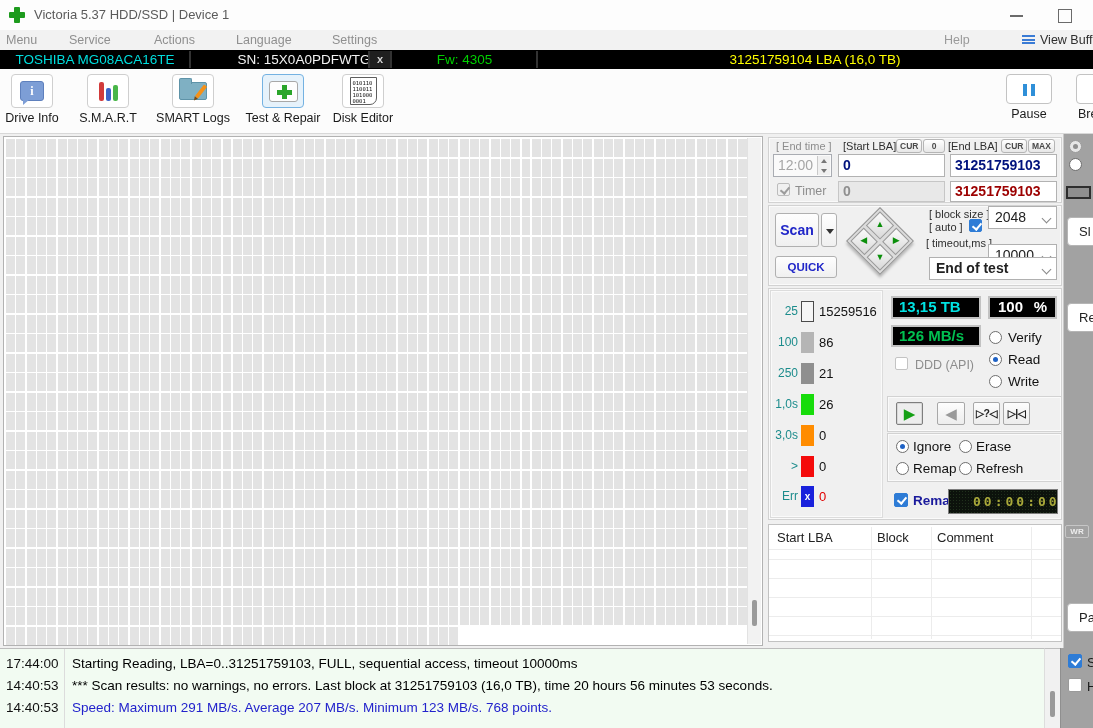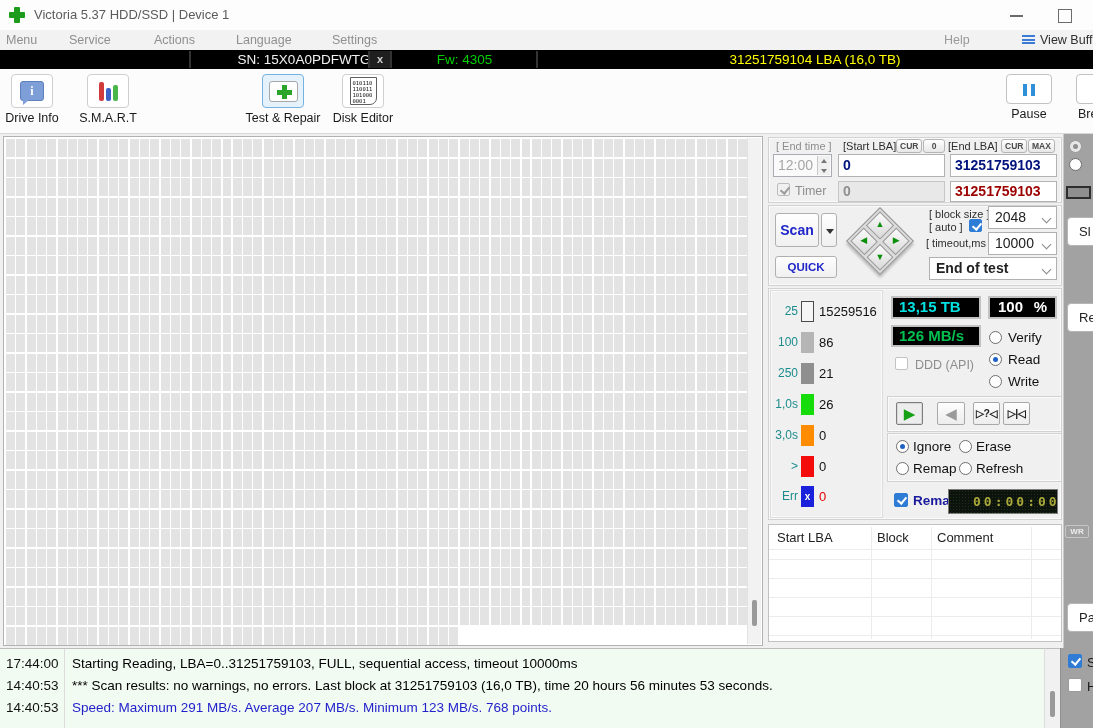--- a/index.html
+++ b/index.html
@@ -182,20 +182,21 @@
   <span class="menu-item" style="left:6px">Menu</span>
   <span class="menu-item" style="left:69px">Service</span>
   <span class="menu-item" style="left:154px">Actions</span>
   <span class="menu-item" style="left:236px">Language</span>
   <span class="menu-item" style="left:332px">Settings</span>
   <span class="menu-item menu-help" style="left:944px">Help</span>
   <span class="menu-item viewbuff" style="left:1022px"><span class="vb-icon"></span><span>View Buff</span></span>
 </div>
 
 <div class="devicebar">
+  <span class="seg seg-model">TOSHIBA MG08ACA16TE</span>
   <span class="dev-sep" style="left:189px"></span>
   <span class="seg seg-serial">SN: 15X0A0PDFWTG</span>
   <span class="dev-sep" style="left:368px"></span>
   <span class="dev-x">x</span>
   <span class="dev-sep" style="left:390px"></span>
   <span class="seg seg-fw">Fw: 4305</span>
   <span class="dev-sep" style="left:536px"></span>
   <span class="seg seg-capacity">31251759104 LBA (16,0 TB)</span>
 </div>
 
@@ -208,20 +209,28 @@
   </div>
   <div class="tool" style="left:72px;width:72px">
     <div class="tool-btn">
         <span class="ic-smart">
           <span class="tube tube-r"></span>
           <span class="tube tube-b"></span>
           <span class="tube tube-g"></span>
         </span>
       </div>
     <div class="tool-label">S.M.A.R.T</div>
+  </div>
+  <div class="tool" style="left:152px;width:82px">
+    <div class="tool-btn">
+        <span class="ic-folder">
+          <span class="pencil"></span>
+        </span>
+      </div>
+    <div class="tool-label">SMART Logs</div>
   </div>
   <div class="tool selected" style="left:240px;width:86px">
     <div class="tool-btn">
         <span class="ic-aid"></span>
       </div>
     <div class="tool-label">Test &amp; Repair</div>
   </div>
   <div class="tool" style="left:328px;width:70px">
     <div class="tool-btn">
         <span class="ic-binary"><span>010110</span><br><span>110011</span><br><span>101000</span><br><span>0001</span></span>
@@ -2130,21 +2139,21 @@
     <div class="d-btn">
         <span>▼</span>
       </div>
   </div>
 </div>
 <span class="plabel" style="left:929px;top:208px">[ block size ]</span>
 <span class="plabel" style="left:929px;top:221px">[ auto ]</span>
 <span class="cb checked" style="left:969px;top:219px"></span>
 <div class="sel" style="left:988px;top:206px;width:69px;height:23px"><span>2048</span></div>
 <span class="plabel" style="left:926px;top:237px">[ timeout,ms ]</span>
-<div class="sel" style="left:988px;top:232px;width:69px;height:23px"><span>10000</span></div>
+<div class="sel" style="left:988px;top:244px;width:69px;height:23px"><span>10000</span></div>
 <div class="sel bold" style="left:929px;top:257px;width:128px;height:23px"><span>End of test</span></div>
 
 <div class="gbox" style="left:768px;top:288px;width:294px;height:232px"></div>
 <div class="gbox" style="left:770px;top:290px;width:113px;height:228px;border-color:#dcdcdc"></div>
 
 <div class="stat-row" style="top:301px">
   <span class="stat-label">25</span>
   <span class="stat-block" style="background: rgb(245, 245, 245); border: 1px solid rgb(74, 74, 74);"></span>
   <span class="stat-value">15259516</span>
 </div>

